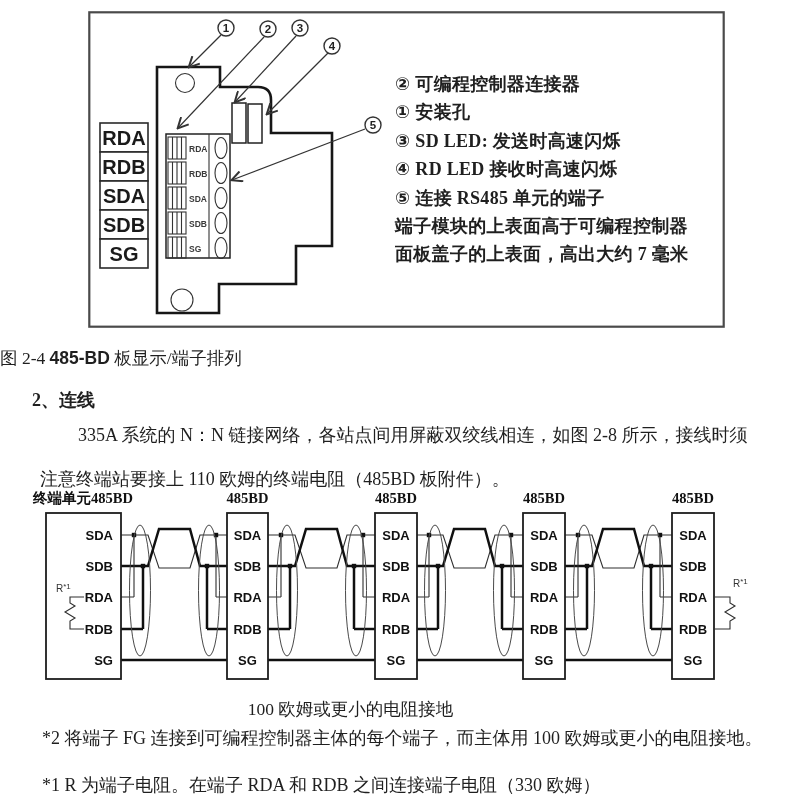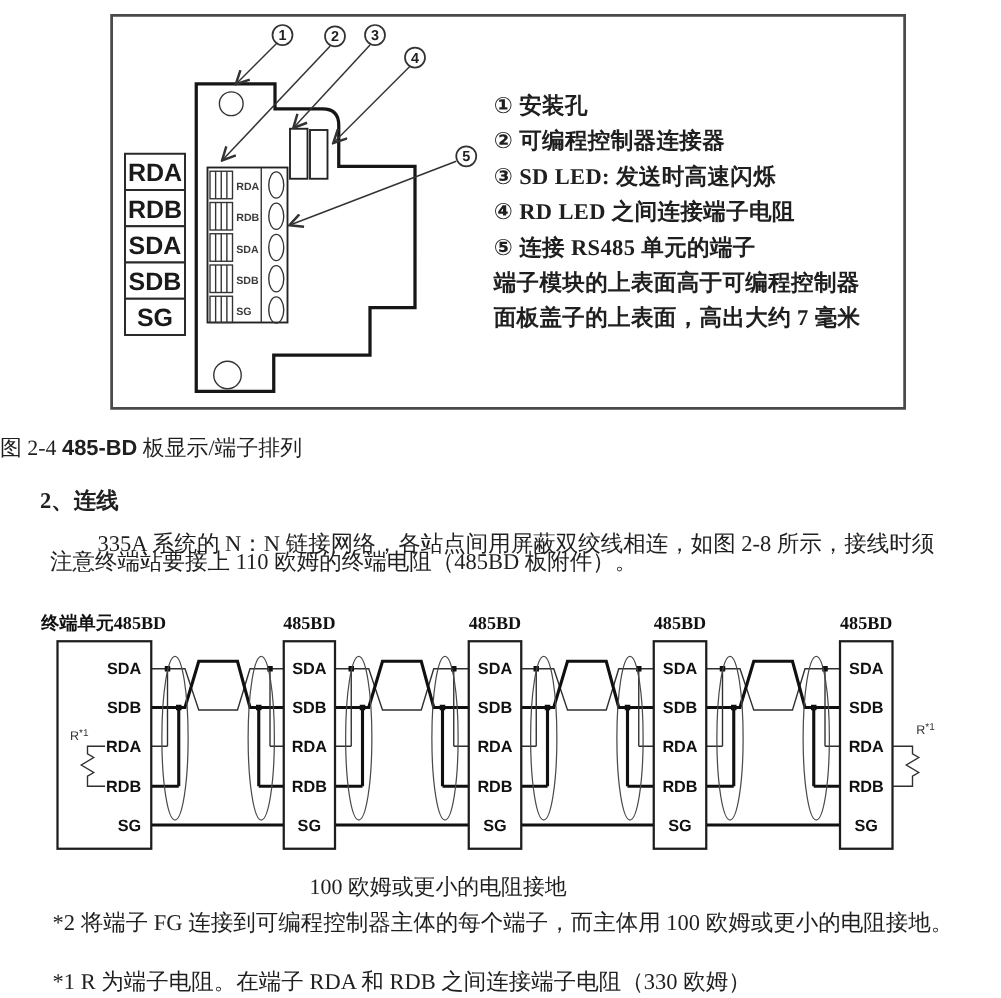--- a/index.html
+++ b/index.html
@@ -21,21 +21,21 @@
   .bigbox{fill:#ffffff;stroke:#2a2a2a;stroke-width:1.6;}
   .bigbox-label{font:600 20px "Liberation Sans",sans-serif;fill:#1a1a1a;}
   .callout-circle{fill:#ffffff;stroke:#333;stroke-width:1.4;}
   .callout-num{font:700 11.5px "Liberation Sans",sans-serif;fill:#222;text-anchor:middle;}
   .arrow{stroke:#333;stroke-width:1.2;fill:none;}
   
   .caption1{top:346px;left:0;width:801px;text-align:left;font-size:17.5px;}
   .caption1 b{font-weight:700;font-family:"Liberation Sans","DejaVu Sans",sans-serif;}
   .heading{top:388px;left:32px;font-size:18px;font-weight:bold;}
   .para1{top:423px;left:78px;font-size:18px;white-space:nowrap;text-align:center;}
-  .para2{top:437px;left:40px;font-size:18px;white-space:nowrap;}
+  .para2{top:467px;left:40px;font-size:18px;white-space:nowrap;}
   .caption2{top:697px;left:0;width:656px;padding-left:45px;box-sizing:border-box;
             text-align:center;font-size:17.5px;}
   .fn1{top:773px;left:42px;font-size:18px;white-space:nowrap;}
   .fn2{top:726px;left:42px;font-size:18px;white-space:nowrap;}
   
   .wiring{left:0;top:486px;}
   .thin{stroke:#2f2f2f;stroke-width:1.1;fill:none;}
   .thick{stroke:#101010;stroke-width:2.5;fill:none;}
   .wire-ell{stroke:#4a4a4a;stroke-width:1;fill:none;}
   .dot{fill:#101010;}
@@ -123,24 +123,24 @@
       <line class="arrow" x1="133" y1="24" x2="101" y2="56" marker-end="url(#ah)"></line>
       <line class="arrow" x1="176" y1="26" x2="90" y2="117" marker-end="url(#ah)"></line>
       <line class="arrow" x1="208" y1="25" x2="147" y2="91" marker-end="url(#ah)"></line>
       <line class="arrow" x1="240" y1="42" x2="179" y2="103" marker-end="url(#ah)"></line>
       <line class="arrow" x1="277" y1="118" x2="144" y2="169" marker-end="url(#ah)"></line>
     </g>
   </svg>
 
   
   <div class="abs legend">
+    <div>② 可编程控制器连接器</div>
     <div>① 安装孔</div>
-    <div>② 可编程控制器连接器</div>
     <div>③ SD LED: 发送时高速闪烁</div>
-    <div>④ RD LED 之间连接端子电阻</div>
+    <div>④ RD LED 接收时高速闪烁</div>
     <div>⑤ 连接 RS485 单元的端子</div>
     <div>端子模块的上表面高于可编程控制器</div>
     <div>面板盖子的上表面，高出大约 7 毫米</div>
   </div>
 </div>
 
 <div class="abs caption1">
   <span>图 2-4 </span><b>485-BD</b><span> 板显示/端子排列</span>
 </div>
 

